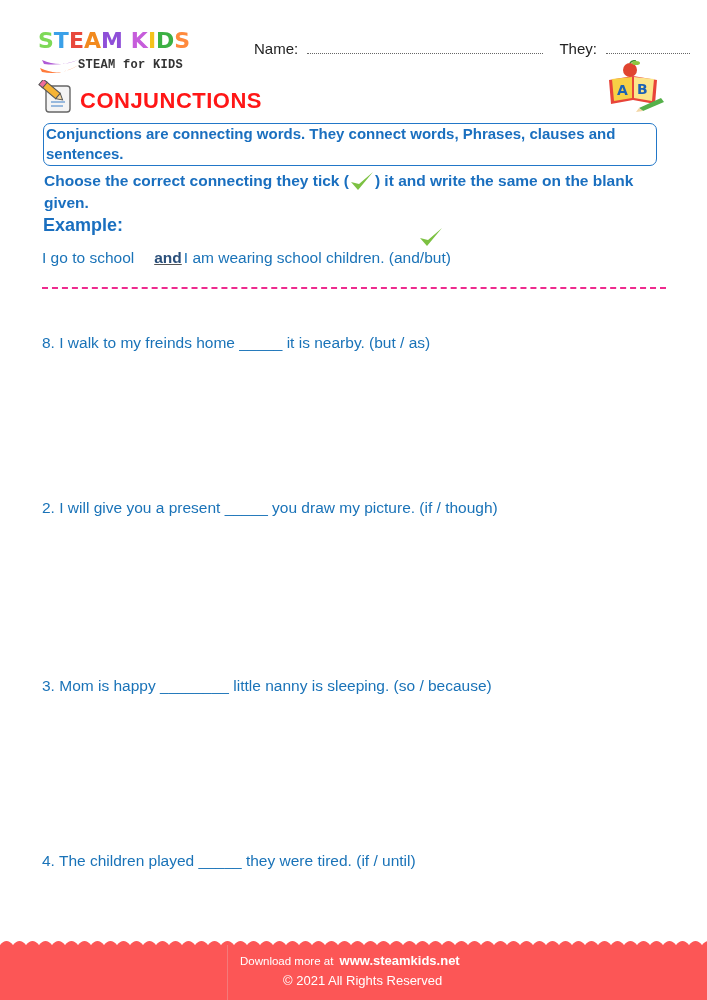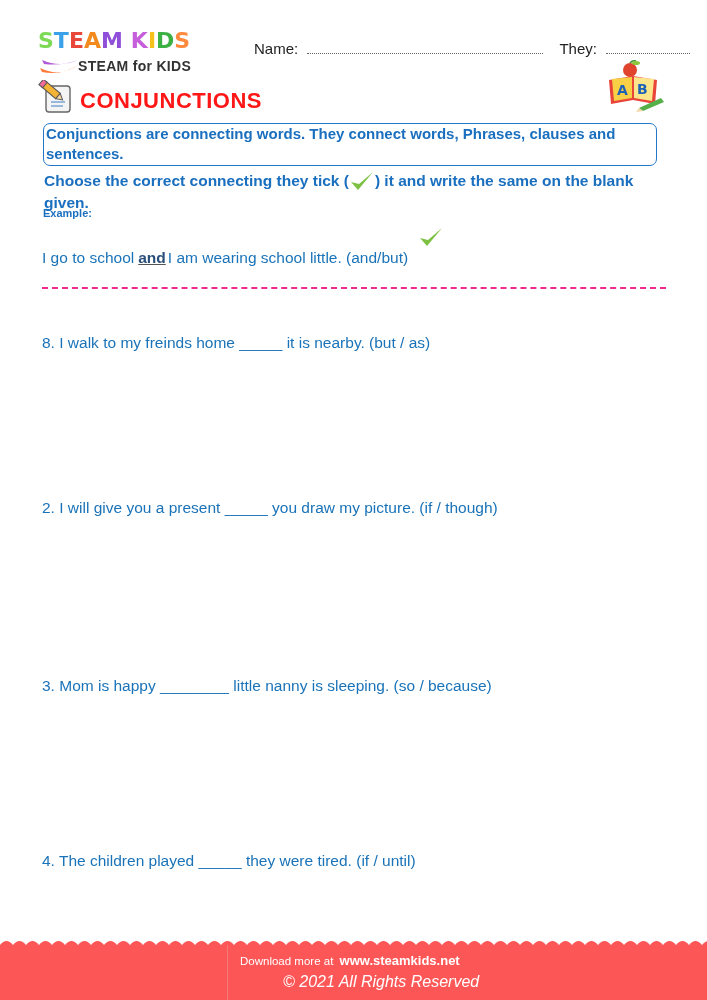--- a/index.html
+++ b/index.html
@@ -2,22 +2,22 @@
 <html><head>
 <meta charset="utf-8">
 <style>
   html, body { margin: 0; padding: 0; background: #ffffff; }
   body { width: 707px; height: 1000px; position: relative; overflow: hidden;
          font-family: "DejaVu Sans", sans-serif; color: #1a73b8; }
   .abs { position: absolute; }
   .logo-title { left: 38px; top: 26px; font-family: "DejaVu Sans", sans-serif; font-weight: bold;
                 font-size: 22px; letter-spacing: 0px; white-space: nowrap; line-height: 30px; }
   .logo-title span { display: inline-block; }
-  .logo-sub { left: 78px; top: 58px; font-size: 14px; font-weight: bold; color: #333; letter-spacing: 0.3px;
-              font-family: Liberation Sans, sans-serif; }
+  .logo-sub { left: 78px; top: 58px; font-size: 12px; font-weight: bold; color: #333; letter-spacing: 0.3px;
+              font-family: Liberation Mono, monospace; }
   .logo-swoosh { left: 40px; top: 56px; }
 
   
   .name-row { left: 254px; top: 40px; font-family: "Liberation Sans", sans-serif; font-size: 15px; color: #222;
               white-space: nowrap; }
   .dots { display: inline-block; border-bottom: 1.5px dotted #666; height: 12px; vertical-align: baseline; margin-left: 5px; }
 
   
   .title-icon { left: 38px; top: 80px; }
   .title { left: 80px; top: 86px; font-family: "Liberation Sans", sans-serif; font-weight: bold; font-size: 22px;
@@ -25,39 +25,39 @@
   .book-icon { left: 603px; top: 60px; }
 
   
   .info-box { left: 43px; top: 123px; width: 612px; height: 41px; border: 1.6px solid #2277c8; border-radius: 7px; }
   .info-text { left: 46px; top: 124px; width: 615px; font-family: "Liberation Sans", sans-serif; font-weight: bold;
                font-size: 15px; line-height: 20px; color: #1a6fbf; }
   .instr { left: 44px; top: 170px; width: 620px; font-family: "Liberation Sans", sans-serif; font-weight: bold;
            font-size: 15.5px; line-height: 21px; color: #1a6fbf; }
   .tick-inline { display: inline-block; width: 26px; height: 22px; vertical-align: -6px; }
 
-  .example-label { left: 43px; top: 207px; font-family: "Liberation Sans", sans-serif; font-weight: bold;
-                   font-size: 11px; color: #1a6fbf; }
+  .example-label { left: 43px; top: 215px; font-family: "Liberation Sans", sans-serif; font-weight: bold;
+                   font-size: 18px; color: #1a6fbf; }
   .example-line { left: 42px; top: 249px; font-family: "Liberation Sans", sans-serif; font-size: 15.5px; color: #1a73b8;
                   white-space: nowrap; }
   .example-answer { font-weight: bold; color: #2a4f7a; text-decoration: underline; text-decoration-color: #555;
-                    margin: 0 2px 0 4px; }
+                    margin: 0 2px 0 20px; }
   .example-tick { left: 418px; top: 224px; }
 
   .divider { left: 42px; top: 287px; width: 624px; height: 0; border-top: 2px dashed #ee2a8e; }
 
   .question { left: 42px; font-family: "Liberation Sans", sans-serif; font-size: 15.5px; color: #1a73b8;
               white-space: nowrap; }
 
   
   .footer { left: 0; top: 945px; width: 707px; height: 55px; background: #fc5656; }
   .scallop { left: 0; top: 938px; width: 707px; height: 12px; }
   .footer-line1 { left: 240px; top: 953px; font-family: "Liberation Sans", sans-serif; font-size: 11.5px; color: #fff; white-space: nowrap; }
   .footer-line1 b { font-size: 13px; margin-left: 3px; }
-  .footer-line2 { left: 283px; top: 973px; font-family: "Liberation Sans", sans-serif; font-size: 16px; font-style: italic; color: #fff; white-space: nowrap; }
+  .footer-line2 { left: 283px; top: 973px; font-family: "Liberation Sans", sans-serif; font-size: 13px; color: #fff; white-space: nowrap; }
   .footer-sep { left: 227px; top: 945px; width: 1px; height: 55px; background: #f47a7a; }
 </style>
 </head>
 <body>
 
 <div class="abs logo-title">
   <span style="color:#7ed957">S</span><span style="color:#3aa0e8">T</span><span style="color:#e8483c">E</span><span style="color:#f28a1e">A</span><span style="color:#8f4fd8">M</span><span style="width:8px"></span><span style="color:#c65ddb">K</span><span style="color:#f5c21b">I</span><span style="color:#3cb043">D</span><span style="color:#ff8a3d">S</span>
 </div>
 <svg class="abs logo-swoosh" width="40" height="22">
   <path d="M2 4 Q20 12 38 4 Q22 10 4 8 Z" fill="#b05bd6"></path>
@@ -105,21 +105,21 @@
   <span>Choose the correct connecting they tick (</span><svg class="tick-inline" viewBox="0 0 26 22">
       <path d="M2 12 L9 20 L24 2 L10 14 Z" fill="#7cc142"></path>
     </svg><span>) it and write the same on the blank given.</span>
 </div>
 
 <div class="abs example-label">Example:</div>
 <svg class="abs example-tick" width="26" height="26" viewBox="0 0 26 22">
   <path d="M2 12 L9 20 L24 2 L10 14 Z" fill="#7cc142"></path>
 </svg>
 <div class="abs example-line">
-  <span>I go to school</span><span class="example-answer">and</span><span>I am wearing school little. (and/but)</span>
+  <span>I go to school</span><span class="example-answer">and</span><span>I am wearing school children. (and/but)</span>
 </div>
 
 <div class="abs divider"></div>
 
 <div class="abs question" style="top:334px">8. I walk to my freinds home _____ it is nearby. (but / as)</div>
 <div class="abs question" style="top:499px">2. I will give you a present _____ you draw my picture. (if / though)</div>
 <div class="abs question" style="top:677px">3. Mom is happy ________ little nanny is sleeping. (so / because)</div>
 <div class="abs question" style="top:852px">4. The children played _____ they were tired. (if / until)</div>
 
 <svg class="abs scallop" width="707" height="12">

